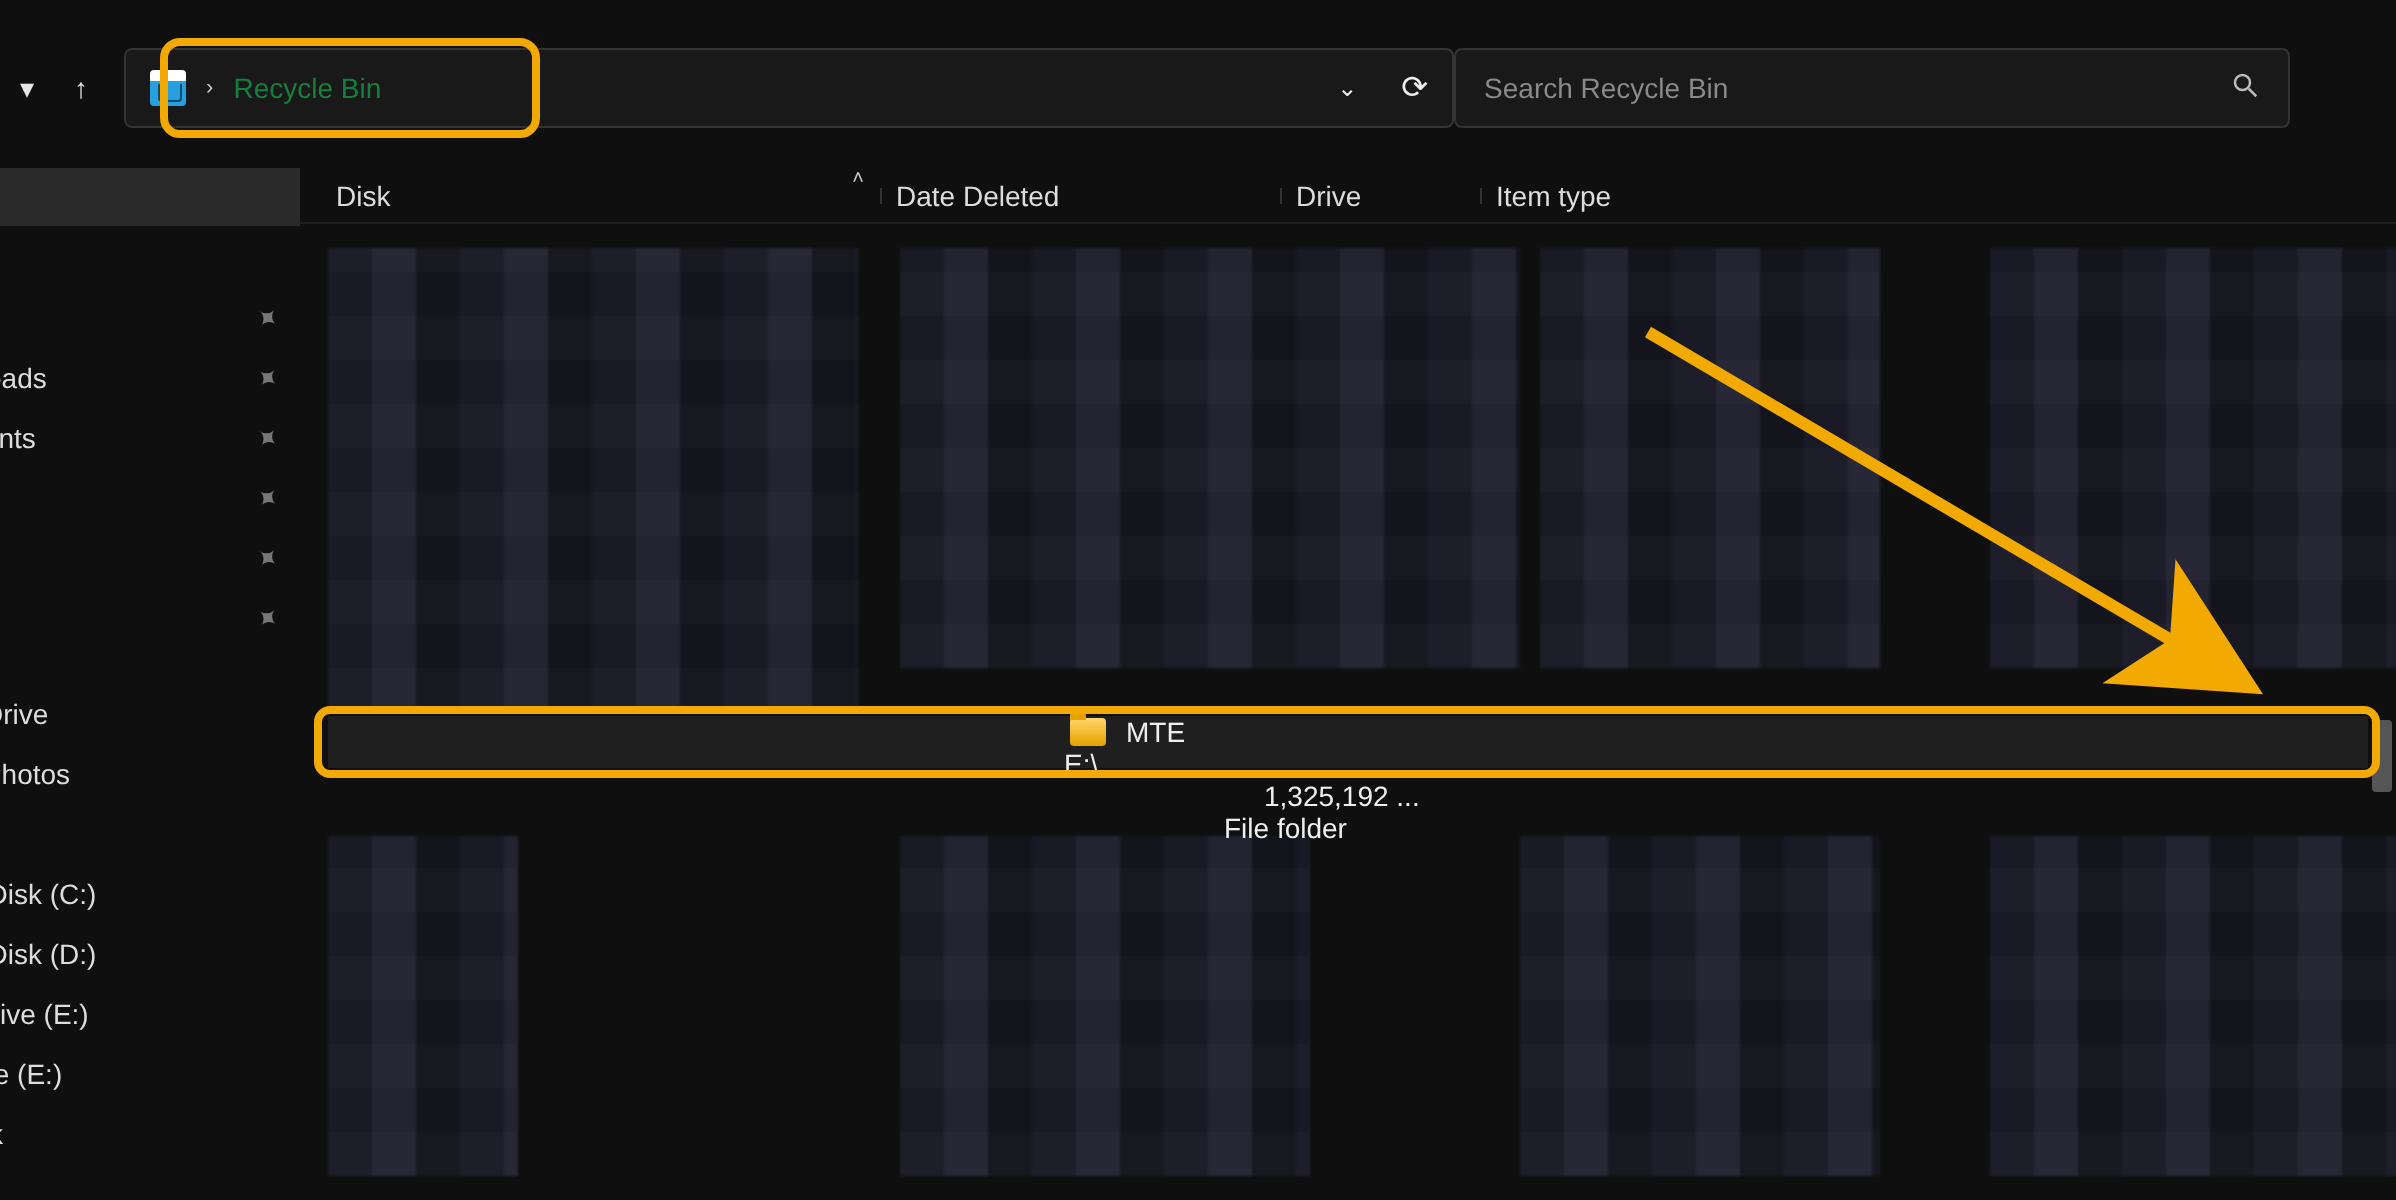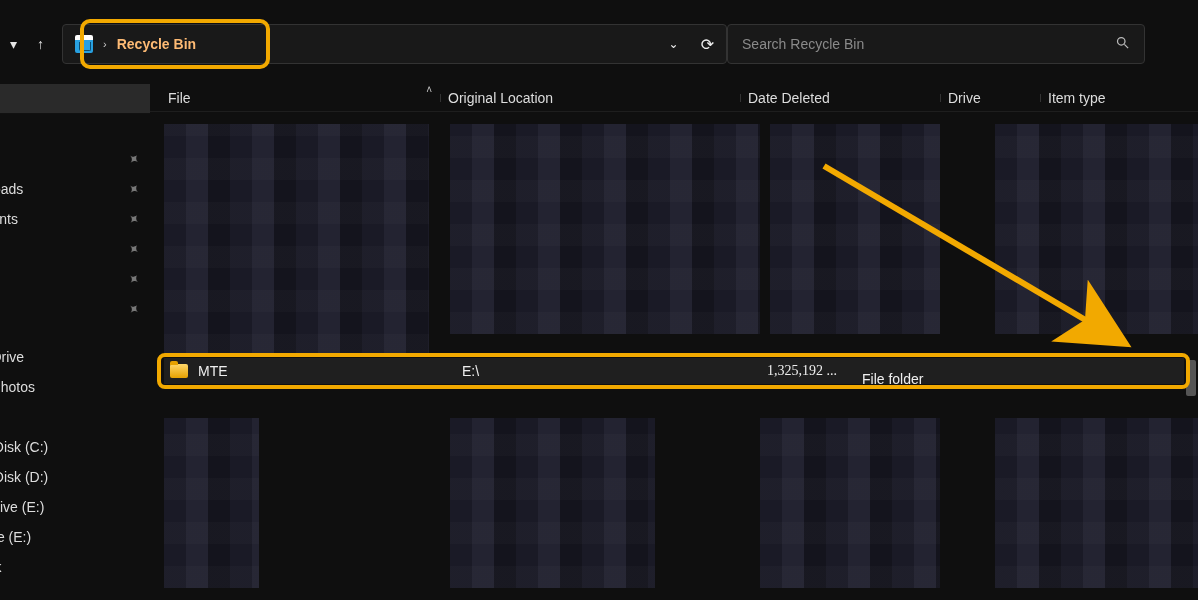--- a/index.html
+++ b/index.html
@@ -55,21 +55,21 @@
   .recycle-icon::after {
     content: "";
     position: absolute;
     top: 7px; left: 4px;
     width: 10px; height: 8px;
     border: 1.5px solid #0a4d73;
     border-top: none;
     border-radius: 0 0 2px 2px;
   }
   .crumb-sep { color: #ccc; font-size: 11px; }
-  .crumb-text { color: #fdba74; font-weight: bold; }
+  .crumb-text { color: #15803d; }
   .addr-spacer { flex: 1; }
   .addr-right { display: flex; gap: 22px; align-items: center; color: #eee; }
 
   .search-box {
     flex: 0 0 418px;
     height: 40px;
     background: #191919;
     border: 1px solid #333;
     border-radius: 4px;
     display: flex;
@@ -183,27 +183,28 @@
   }
   .row {
     position: absolute;
     left: 14px; right: 14px; top: 280px;
     height: 26px;
     background: #1f1f1f;
     display: flex;
     align-items: center;
     color: #eee;
     z-index: 10;
+    flex-direction: column;
   }
   .row .cell { padding-left: 8px; }
   .row .cell.name { width: 290px; display: flex; align-items: center; gap: 10px; padding-left: 6px;}
   .row .cell.orig { width: 300px; }
   .row .cell.date { width: 200px; }
-  .row .cell.size { width: 100px; text-align: center; padding-right: 12px; font-family: Liberation Serif, serif;}
-  .row .cell.type { width: 140px; margin-top: 16px; }
+  .row .cell.size { width: 100px; text-align: left; padding-right: 12px;}
+  .row .cell.type { width: 140px; }
   .folder-ico {
     width: 18px; height: 14px;
     background: linear-gradient(#ffd76a, #e6a100);
     border-radius: 2px;
     position: relative;
   }
   .folder-ico::before {
     content: "";
     position: absolute; top: -3px; left: 0;
     width: 8px; height: 4px;
@@ -315,24 +316,23 @@
     <div class="side-item">
         <span class="label">work</span>
       </div>
   </div>
 </div>
 
 <div class="content">
 
   <div class="col-headers">
     <div class="col name">
-      <span>File</span>
+      <span>Disk</span>
       <span class="sort-chevron">˄</span>
     </div>
-    <div class="col orig"><span class="divider"></span><span>Original Location</span></div>
     <div class="col date"><span class="divider"></span><span>Date Deleted</span></div>
     <div class="col size"><span class="divider"></span><span>Drive</span></div>
     <div class="col type"><span class="divider"></span><span>Item type</span></div>
   </div>
 
   <div class="mosaic m-a"></div>
   <div class="mosaic m-b"></div>
   <div class="mosaic m-c"></div>
   <div class="mosaic m-d"></div>
   <div class="mosaic m-e"></div>

